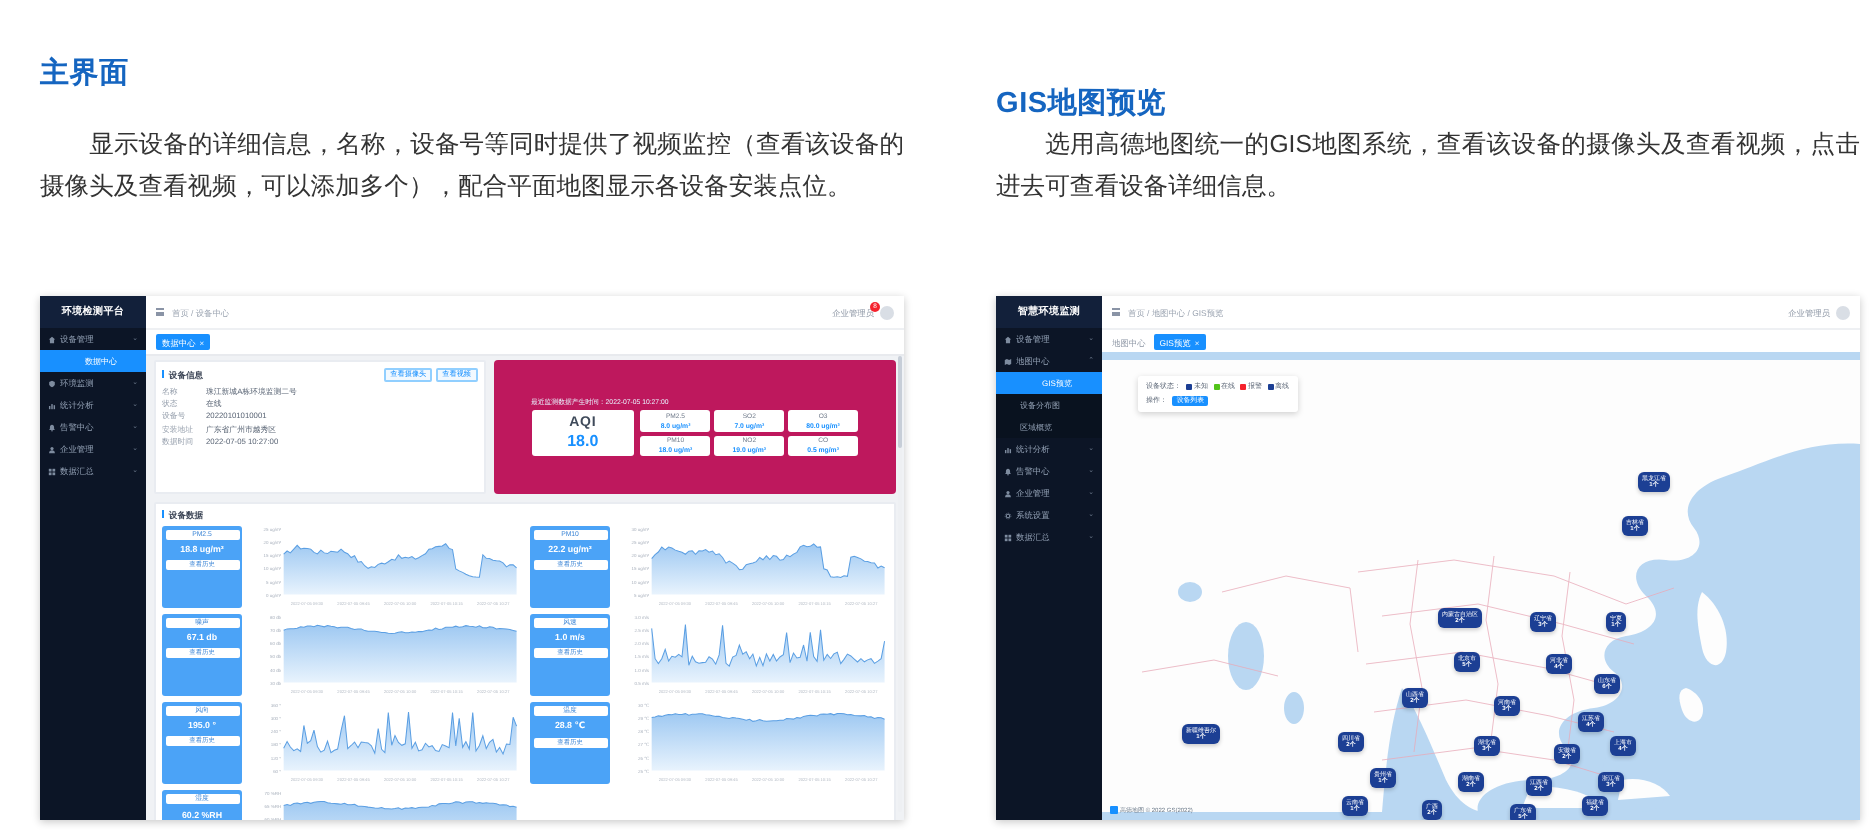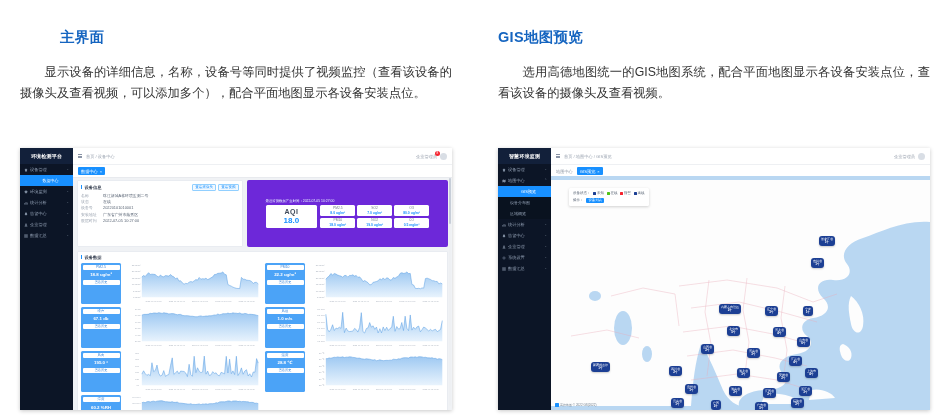--- a/index.html
+++ b/index.html
@@ -103,21 +103,21 @@
     font-size:3.6px;color:#1890ff;border:1px solid #91cfff;border-radius:1px;
     padding:.8px 2px;background:#f2f9ff;white-space:nowrap;
   }
 
   .info-row{display:flex;font-size:3.9px;line-height:6.4px;padding:0 3px;}
   .info-row .k{width:22px;color:#98a1ae;flex:0 0 22px;}
   .info-row .v{color:#5b6676;}
 
   
   .aqi-panel{
-    background:#6d28d9;border-radius:2px;padding:19px;box-sizing:border-box;
+    background:#be185d;border-radius:2px;padding:19px;box-sizing:border-box;
   }
   .aqi-head{font-size:3.4px;color:#e9f4ff;display:flex;gap:3px;white-space:nowrap;}
   .aqi-main{display:flex;gap:3px;margin-top:2px;}
   .aqi-big{
     background:#fff;border-radius:1.5px;flex:1 1 auto;
     display:flex;flex-direction:column;align-items:center;justify-content:center;
     padding:3px 0;
   }
   .aqi-big .lab{font-size:7px;color:#3f4a5a;font-weight:bold;letter-spacing:.4px;}
   .aqi-big .val{font-size:8px;color:#1890ff;font-weight:bold;margin-top:1px;}
@@ -184,27 +184,27 @@
     position:absolute;right:1px;top:30px;bottom:4px;width:2px;background:#eef0f3;border-radius:1px;
   }
   .scroll-thumb{position:absolute;left:0;top:0;width:2px;height:46px;background:#c7ced8;border-radius:1px;}
 </style>
 </head>
 <body>
 
 <div class="page">
 
   <div class="col left">
-    <h2 class="sec-title" style="position:absolute;left:0;top:29px;margin-left:40px;">主界面</h2>
+    <h2 class="sec-title" style="position:absolute;left:0;top:29px;">主界面</h2>
     <p class="sec-para" style="position:absolute;left:0;top:62px;width:432px;">显示设备的详细信息，名称，设备号等同时提供了视频监控（查看该设备的摄像头及查看视频，可以添加多个），配合平面地图显示各设备安装点位。</p>
   </div>
 
   <div class="col right">
-    <h2 class="sec-title" style="position:absolute;left:0;top:29px;">GIS地图预览</h2>
-    <p class="sec-para" style="position:absolute;left:0;top:62px;width:432px;">选用高德地图统一的GIS地图系统，配合平面地图显示各设备安装点位，查看该设备的摄像头及查看视频。</p>
+    <h2 class="sec-title" style="position:absolute;left:0;top:44px;">GIS地图预览</h2>
+    <p class="sec-para" style="position:absolute;left:0;top:62px;width:432px;">选用高德地图统一的GIS地图系统，查看该设备的摄像头及查看视频，点击进去可查看设备详细信息。</p>
   </div>
 
   <div class="shot left-shot">
 
     <div class="sider">
       <div class="logo">环境检测平台</div>
       <div id="dash-nav">
           <div class="nav-item">
             <span class="ic">
               <svg viewBox="0 0 10 10">

